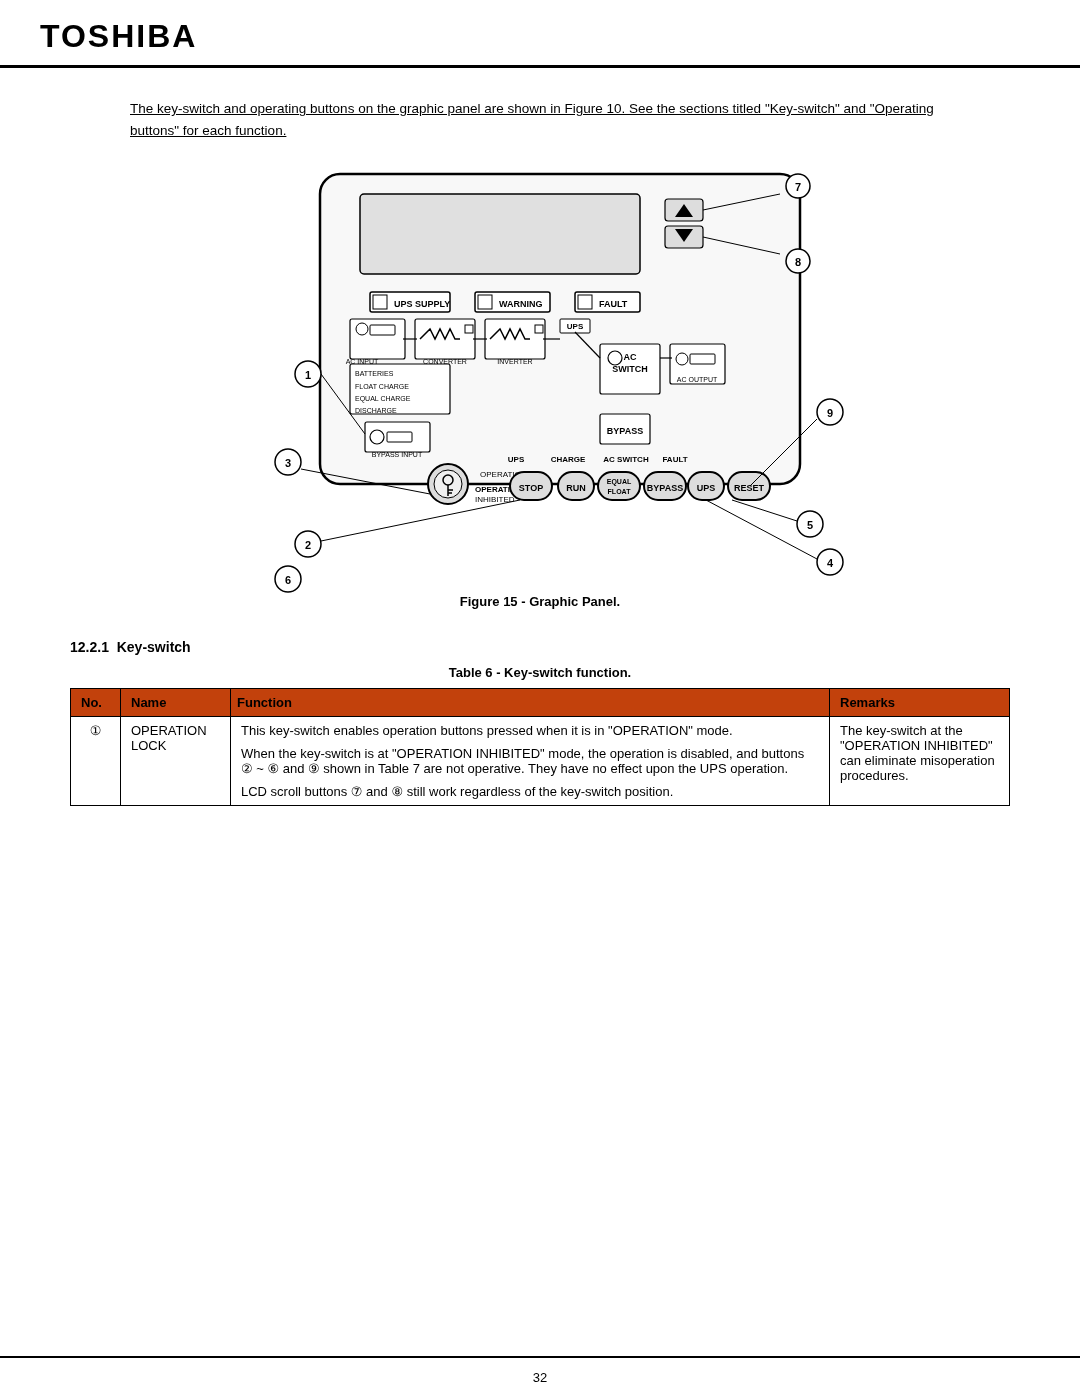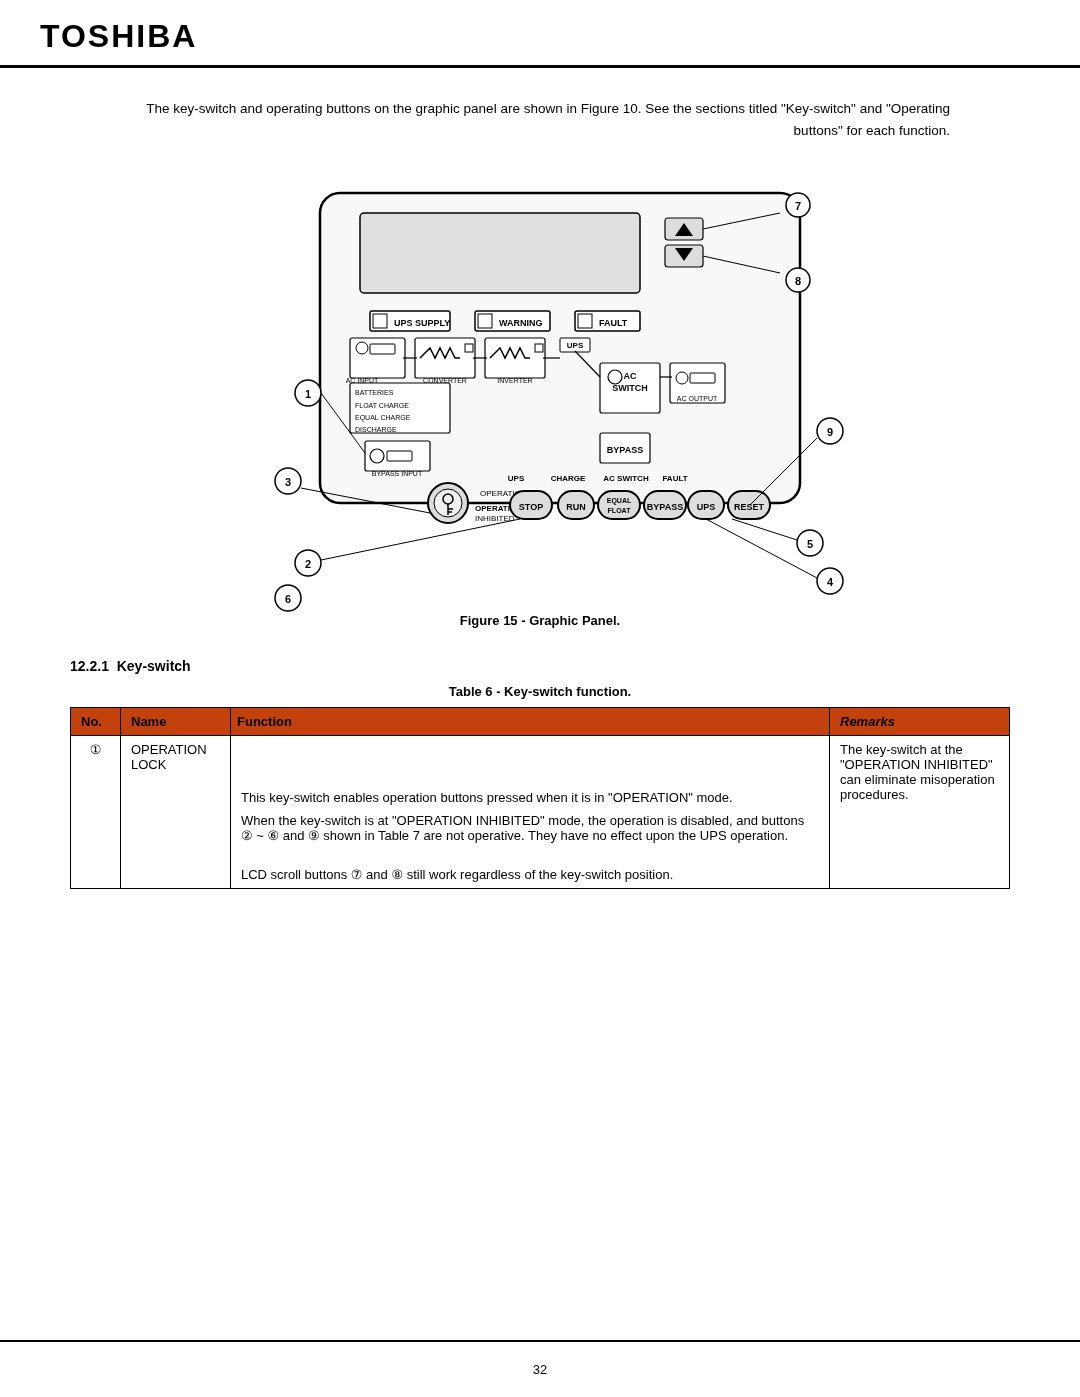--- a/index.html
+++ b/index.html
@@ -31,24 +31,25 @@
     }
 
     .section-title {
       font-size: 22px;
       font-weight: bold;
       margin-bottom: 20px;
     }
 
     .intro-text {
       font-size: 13.5px;
-      text-align: right;
+      text-align: left;
       line-height: 1.6;
-      margin-bottom: 42px;
+      margin-bottom: 23px;
       padding: 0 60px;
+      text-decoration: underline;
     }
 
     
     .diagram-container {
       display: flex;
       justify-content: center;
       margin-bottom: 10px;
       position: relative;
     }
 
@@ -100,34 +101,34 @@
 
     table th {
       background: #c2410c;
       font-weight: bold;
       text-align: left;
     }
 
     .col-no { width: 50px; }
     .col-name { width: 110px; margin-top: 32px; }
     .col-function { width: auto; padding-left: 6px; }
-    .col-remarks { width: 180px; font-style: italic; }
+    .col-remarks { width: 180px; }
 
     td.no-cell {
       text-align: center;
     }
 
     
     .footer {
       position: fixed;
       bottom: 0;
       width: 1080px;
       border-top: 2px solid #000;
       text-align: center;
-      padding: 20px 0;
+      padding: 12px 0;
       font-size: 13px;
       background: #fff;
       margin-top: 37px;
     }
 
     
     .diagram-svg {
       border: none;
     }
   </style>
@@ -315,22 +316,22 @@
           <th class="col-name">Name</th>
           <th class="col-function">Function</th>
           <th class="col-remarks">Remarks</th>
         </tr>
       </thead>
       <tbody>
         <tr>
           <td class="no-cell">①</td>
           <td>OPERATION<br>LOCK</td>
           <td>
-            <p style="margin-bottom:8px;margin-top:48px;">This key-switch enables operation buttons pressed when it is in "OPERATION" mode.</p>
-            <p style="margin-bottom:24px;">When the key-switch is at "OPERATION INHIBITED" mode, the operation is disabled, and buttons ② ~ ⑥ and ⑨ shown in Table 7 are not operative. They have no effect upon the UPS operation.</p>
+            <p style="margin-bottom:8px;">This key-switch enables operation buttons pressed when it is in "OPERATION" mode.</p>
+            <p style="margin-bottom:8px;">When the key-switch is at "OPERATION INHIBITED" mode, the operation is disabled, and buttons ② ~ ⑥ and ⑨ shown in Table 7 are not operative. They have no effect upon the UPS operation.</p>
             <p>LCD scroll buttons ⑦ and ⑧ still work regardless of the key-switch position.</p>
           </td>
           <td>The key-switch at the "OPERATION INHIBITED" can eliminate misoperation procedures.</td>
         </tr>
       </tbody>
     </table>
   </div>
 
 </div>
 

